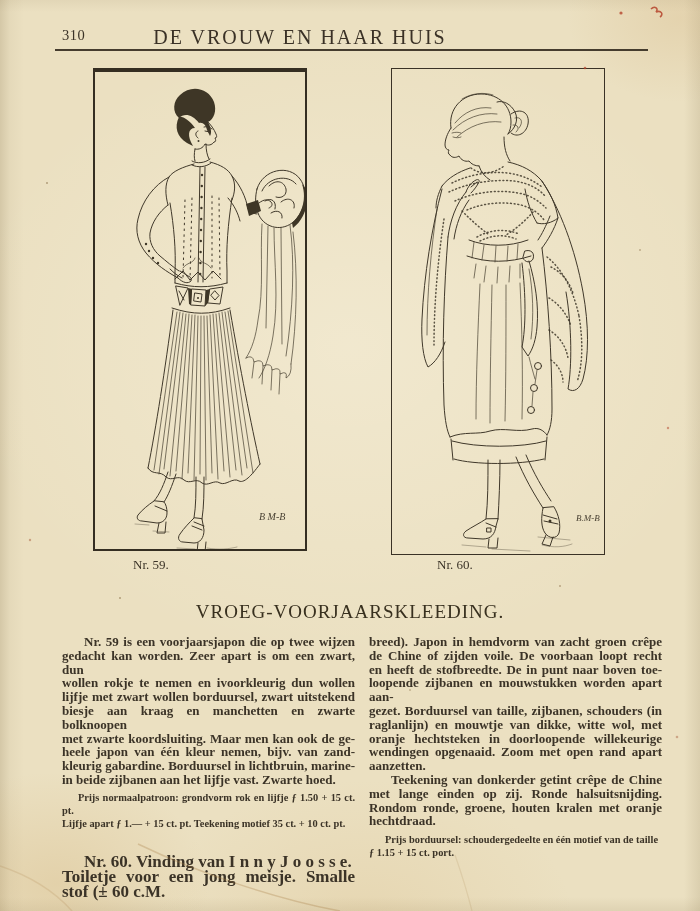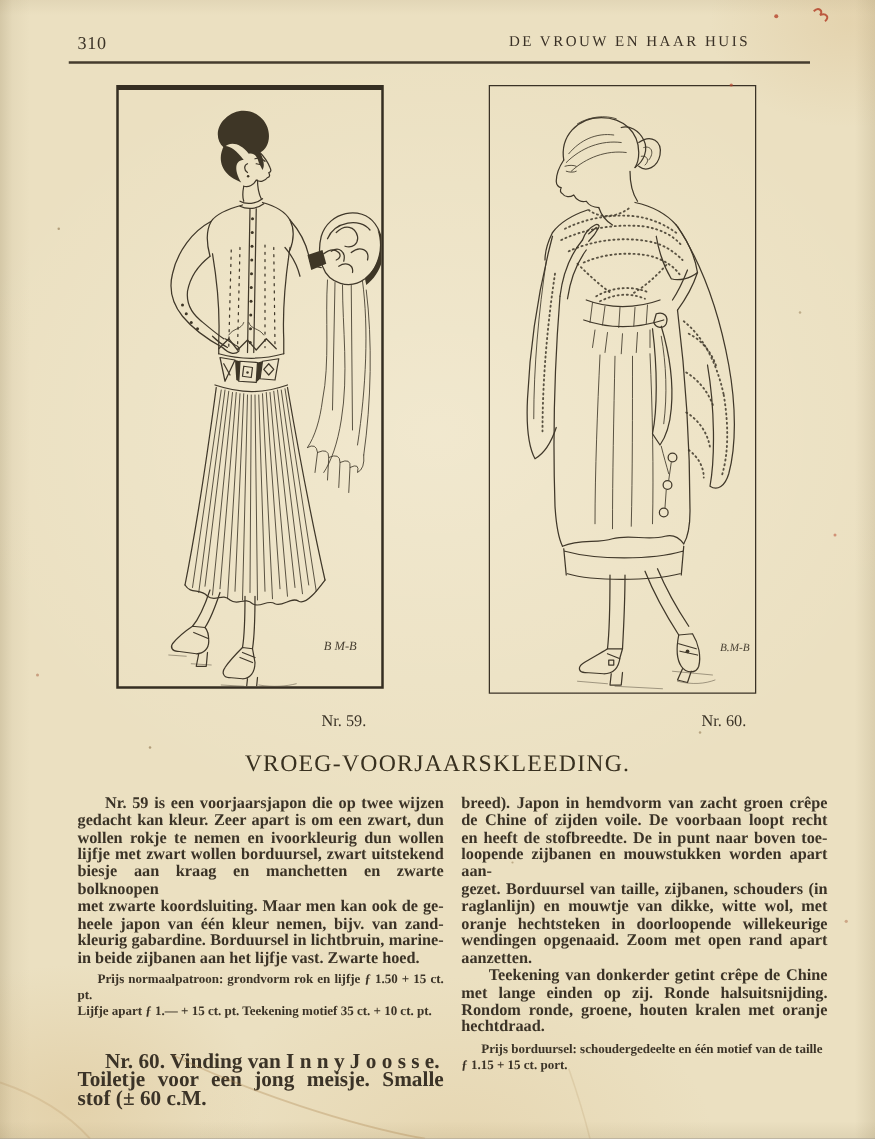--- a/index.html
+++ b/index.html
@@ -11,29 +11,29 @@
       radial-gradient(220px 160px at 8% 97%, rgba(205,170,110,.28), transparent 70%),
       radial-gradient(300px 200px at 52% 101%, rgba(210,175,115,.20), transparent 70%),
       radial-gradient(160px 120px at 97% 2%, rgba(200,160,100,.20), transparent 70%),
       radial-gradient(520px 420px at 50% 38%, rgba(255,251,238,.30), transparent 75%),
       linear-gradient(90deg, rgba(110,90,50,.18) 0px, rgba(110,90,50,.05) 10px, transparent 24px),
       linear-gradient(270deg, rgba(110,90,50,.13) 0px, transparent 16px),
       linear-gradient(0deg, rgba(110,90,50,.10) 0px, transparent 14px),
       linear-gradient(180deg, rgba(120,100,60,.08) 0px, transparent 12px);
   }
   .pagenum{position:absolute;left:62px;top:27px;font-size:14.5px;letter-spacing:.5px;}
-  .title{position:absolute;left:0;top:26px;width:600px;text-align:right;
-         font-size:12px;letter-spacing:2px;color:#3a3126;}
+  .title{position:absolute;left:0;top:26px;width:600px;text-align:center;
+         font-size:20px;letter-spacing:2px;color:#3a3126;}
   .rule{position:absolute;left:55px;top:49px;width:593px;height:2.4px;background:#453c2e;}
   .plate{position:absolute;background:transparent;}
   .plate-left{left:93px;top:68px;width:210px;height:477px;
       border:2px solid #352e22;border-top-width:4px;border-bottom-width:2.5px;}
   .plate-right{left:391px;top:68px;width:212px;height:485px;border:1.6px solid #3a3226;}
   .plate svg{display:block;}
-  .caption{position:absolute;top:569px;width:160px;text-align:right;font-size:13px;}
+  .caption{position:absolute;top:557px;width:160px;text-align:left;font-size:13px;}
   .cap-left{left:133px;}
   .cap-right{left:437px;}
   .heading{position:absolute;left:0;top:601px;width:700px;text-align:center;
            font-size:19px;letter-spacing:1px;color:#38301f;}
   .col{position:absolute;top:635px;width:293px;font-size:13px;line-height:13.8px;font-weight:bold;}
   .col-left{left:62px;}
   .col-right{left:369px;}
   .line{text-align:justify;white-space:normal;}
   .j{text-align-last:justify;}
   .ind{text-indent:22px;}
@@ -212,21 +212,21 @@
   </figure>
 
   <div class="caption cap-left">Nr. 59.</div>
   <div class="caption cap-right">Nr. 60.</div>
 
   <div class="heading">VROEG-VOORJAARSKLEEDING.</div>
 
   <div class="col col-left">
     <div>
         <div class="line j ind">Nr. 59 is een voorjaarsjapon die op twee wijzen</div>
-        <div class="line j">gedacht kan kleur. Zeer apart is om een zwart, dun</div>
+        <div class="line j">gedacht kan worden. Zeer apart is om een zwart, dun</div>
         <div class="line j">wollen rokje te nemen en ivoorkleurig dun wollen</div>
         <div class="line j">lijfje met zwart wollen borduursel, zwart uitstekend</div>
         <div class="line j">biesje aan kraag en manchetten en zwarte bolknoopen</div>
         <div class="line j">met zwarte koordsluiting. Maar men kan ook de ge-</div>
         <div class="line j">heele japon van één kleur nemen, bijv. van zand-</div>
         <div class="line j">kleurig gabardine. Borduursel in lichtbruin, marine-</div>
         <div class="line">in beide zijbanen aan het lijfje vast. Zwarte hoed.</div>
       </div>
     <div class="smallprint">
         <div class="line j ind">Prijs normaalpatroon: grondvorm rok en lijfje ƒ 1.50 + 15 ct. pt.</div>

